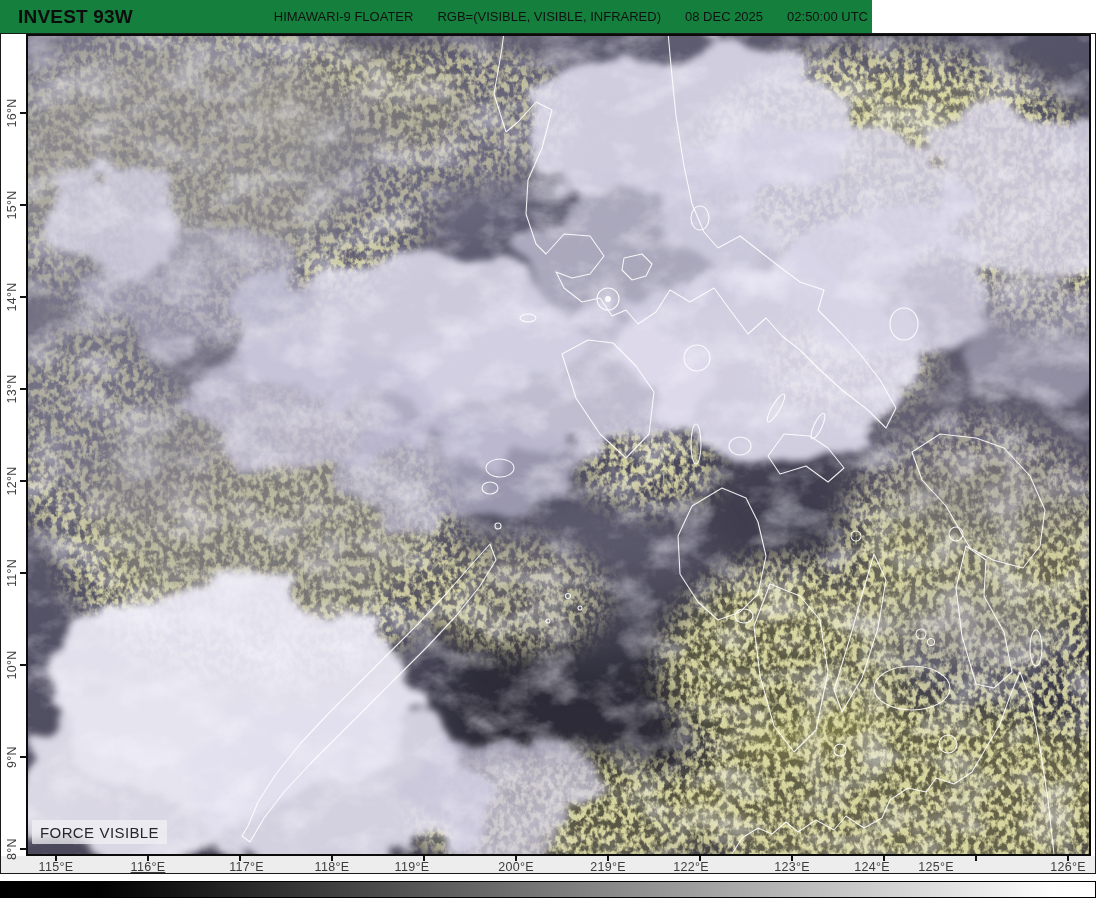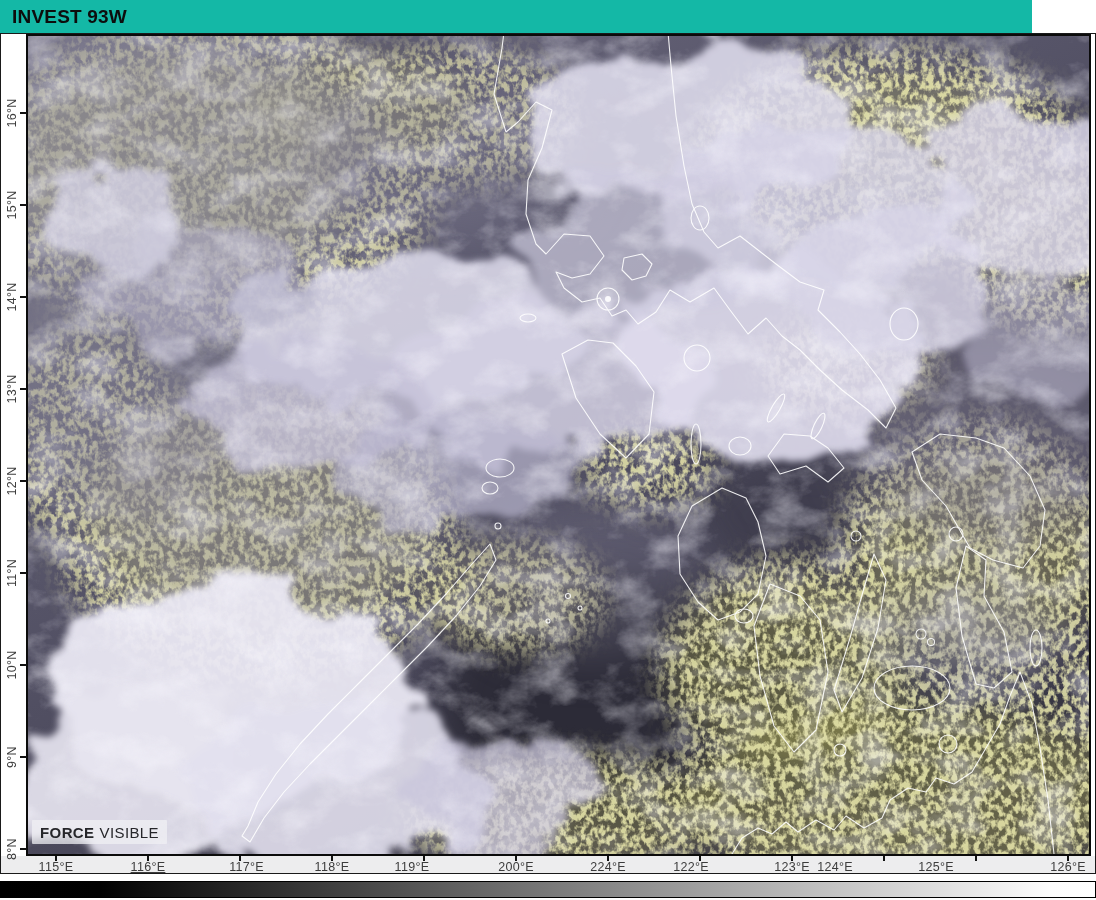--- a/index.html
+++ b/index.html
@@ -2,23 +2,23 @@
 <html><head>
 <meta charset="utf-8">
 <style>
   html,body{margin:0;padding:0;}
   body{
     width:1096px;height:900px;position:relative;background:#ffffff;
     font-family:"Liberation Sans",sans-serif;overflow:hidden;
   }
   
   .hdr{
-    position:absolute;left:0;top:0;width:1032px;height:33px;background:#14b8a6;
+    position:absolute;left:0;top:0;width:872px;height:33px;background:#15803d;
     display:flex;align-items:center;justify-content:space-between;
-    box-sizing:border-box;padding:0 4px 0 12px;
+    box-sizing:border-box;padding:0 4px 0 18px;
   }
   .hdr-title{font-size:19px;font-weight:bold;color:#0d0d0d;letter-spacing:.2px;white-space:nowrap;}
   .hdr-info{font-size:13px;color:#111;white-space:nowrap;display:flex;align-items:baseline;}
   .hdr-info .seg{margin-left:24px;}
   .hdr-info .seg:first-child{margin-left:0;}
   
   .figure{
     position:absolute;left:0;top:33px;width:1094px;height:839px;
     border:1px solid #1a1a1a;background:#ffffff;box-sizing:content-box;
   }
@@ -40,33 +40,39 @@
   .lon-tick{position:absolute;top:822px;width:2px;height:5px;background:#111;}
   .bottom-strip{
     position:absolute;left:0;top:822px;width:1094px;height:17px;background:#ededee;
   }
   
   .watermark{
     position:absolute;left:4px;top:784px;height:24px;display:flex;align-items:center;
     background:rgba(240,240,244,.74);color:#26262a;padding:0 8px;border-radius:1px;
     font-size:15px;letter-spacing:.4px;white-space:nowrap;
   }
-  .watermark .wm-b{font-weight:bold;margin-right:5px;}
+  .watermark .wm-b{font-weight:normal;margin-right:5px;}
   
   .colorbar{
     position:absolute;left:0;top:881px;width:1094px;height:15px;
     border:1px solid #000;
     background:linear-gradient(90deg,#000 0%,#020202 9%,#fdfdfd 96%,#fff 100%);
   }
 </style>
 </head>
 <body>
 
 <div class="hdr">
   <div class="hdr-title">INVEST 93W</div>
+  <div class="hdr-info">
+    <span class="seg">HIMAWARI-9 FLOATER</span>
+    <span class="seg">RGB=(VISIBLE, VISIBLE, INFRARED)</span>
+    <span class="seg">08 DEC 2025</span>
+    <span class="seg">02:50:00 UTC</span>
+  </div>
 </div>
 
 <div class="figure" id="figure">
 
   <div class="bottom-strip"></div>
 
   <div class="map-frame">
     <svg width="1061" height="818" viewBox="0 0 1061 818" xmlns="http://www.w3.org/2000/svg">
       <defs>
         <linearGradient id="gBase" x1="0" y1="0" x2="0.7" y2="1">
@@ -241,26 +247,26 @@
     <div class="lon-label" style="left: 123px; text-decoration: underline;">116°E</div>
     <div class="lon-tick" style="left: 238px;"></div>
     <div class="lon-label" style="left: 215px; text-align: right;">117°E</div>
     <div class="lon-tick" style="left: 330px;"></div>
     <div class="lon-label" style="left: 307px;">118°E</div>
     <div class="lon-tick" style="left: 422px;"></div>
     <div class="lon-label" style="left: 387px; text-align: center;">119°E</div>
     <div class="lon-tick" style="left: 514px;"></div>
     <div class="lon-label" style="left: 491px;">200°E</div>
     <div class="lon-tick" style="left: 606px;"></div>
-    <div class="lon-label" style="left: 583px;">224°E</div>
+    <div class="lon-label" style="left: 583px;">219°E</div>
     <div class="lon-tick" style="left: 698px;"></div>
     <div class="lon-label" style="left: 666px;">122°E</div>
     <div class="lon-tick" style="left: 790px;"></div>
     <div class="lon-label" style="left: 767px;">123°E</div>
     <div class="lon-tick" style="left: 882px;"></div>
-    <div class="lon-label" style="left: 810px; text-align: center;">124°E</div>
+    <div class="lon-label" style="left: 847px; text-align: center;">124°E</div>
     <div class="lon-tick" style="left: 974px;"></div>
     <div class="lon-label" style="left: 911px;">125°E</div>
     <div class="lon-tick" style="left: 1066px;"></div>
     <div class="lon-label" style="left: 1043px;">126°E</div>
   </div>
 
 <div class="colorbar"></div>
 
 </body></html>

